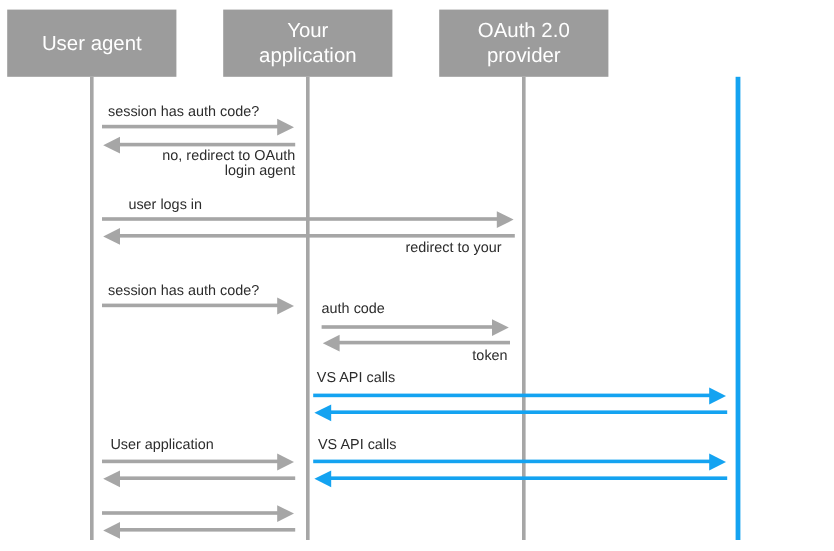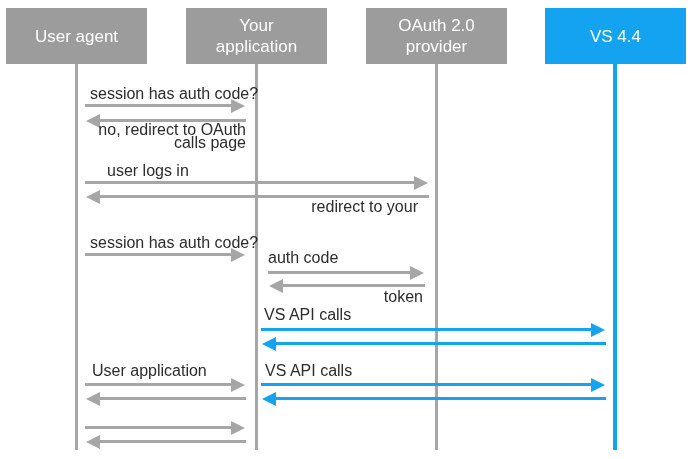--- a/index.html
+++ b/index.html
@@ -49,21 +49,21 @@
     width:0;height:0;
     border-top:7px solid transparent;border-bottom:7px solid transparent;
     border-right:14px solid;
   }
   .arrow.gray.right::after{border-left-color:var(--arrow-gray);}
   .arrow.gray.left::before{border-right-color:var(--arrow-gray);}
   .arrow.blue.right::after{border-left-color:var(--accent-blue);}
   .arrow.blue.left::before{border-right-color:var(--accent-blue);}
   .mlabel{
     position:absolute;
-    font-size:16px;line-height:13px;
+    font-size:12px;line-height:13px;
     color:var(--text-dark);
     white-space:nowrap;
   }
   .mlabel.r{text-align:right;}
 </style>
 </head>
 <body>
 
 <div class="diagram">
 
@@ -71,35 +71,32 @@
     <span>User agent</span>
   </div>
   <div class="abox gray" style="left:186px">
     <span>Your</span>
     <span>application</span>
   </div>
   <div class="abox gray" style="left:366px">
     <span>OAuth 2.0</span>
     <span>provider</span>
   </div>
-  <div class="abox blue" style="left:545px">
-    <span>VS 4.4</span>
-  </div>
 
   <div class="lifeline" style="left:75px"></div>
   <div class="lifeline" style="left:255px"></div>
   <div class="lifeline" style="left:435px"></div>
   <div class="lifeline blue" style="left:613px"></div>
 
   <div class="mlabel" style="left:90px;top:87px">session has auth code?</div>
   <div class="arrow gray right" style="left:85px;top:104px;width:147px"></div>
 
   <div class="arrow gray left" style="left:99px;top:119px;width:147px"></div>
   <div class="mlabel r" style="right:449px;top:123px">no, redirect to OAuth</div>
-  <div class="mlabel r" style="right:449px;top:136px">calls page</div>
+  <div class="mlabel r" style="right:449px;top:136px">login agent</div>
 
   <div class="mlabel" style="left:107px;top:164px">user logs in</div>
   <div class="arrow gray right" style="left:85px;top:181px;width:330px"></div>
 
   <div class="arrow gray left" style="left:99px;top:195px;width:330px"></div>
   <div class="mlabel r" style="right:277px;top:200px">redirect to your</div>
 
   <div class="mlabel" style="left:90px;top:236px">session has auth code?</div>
   <div class="arrow gray right" style="left:85px;top:253px;width:147px"></div>
 

